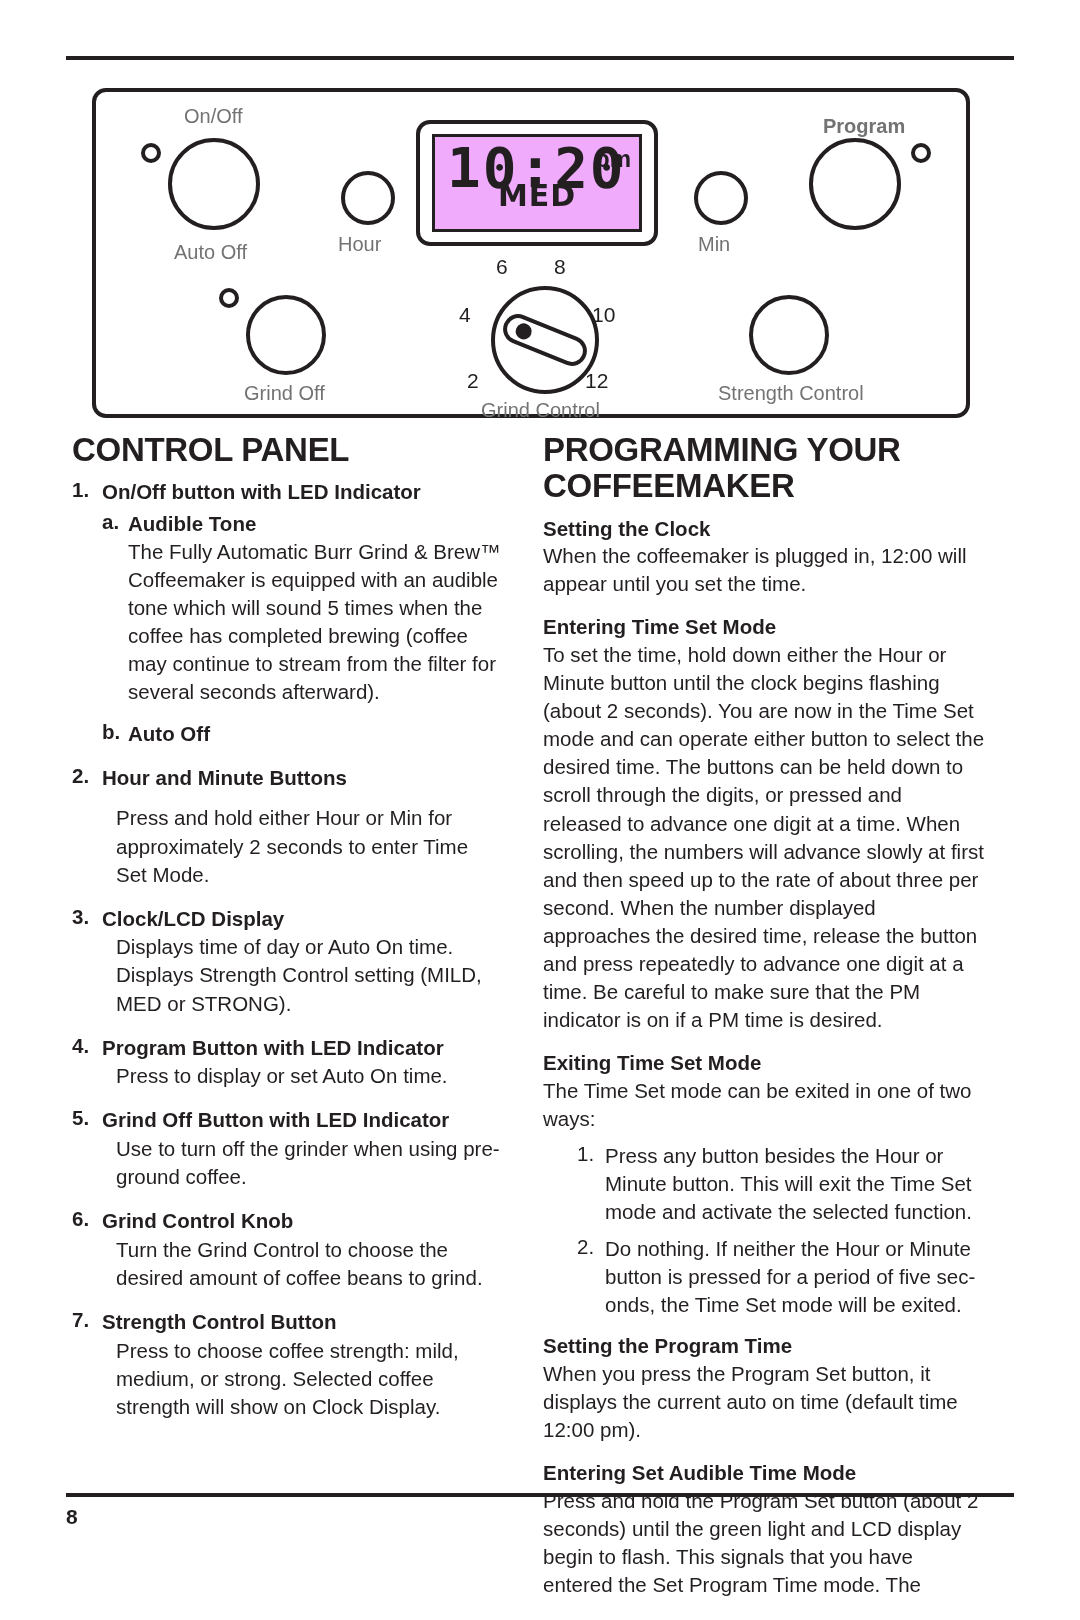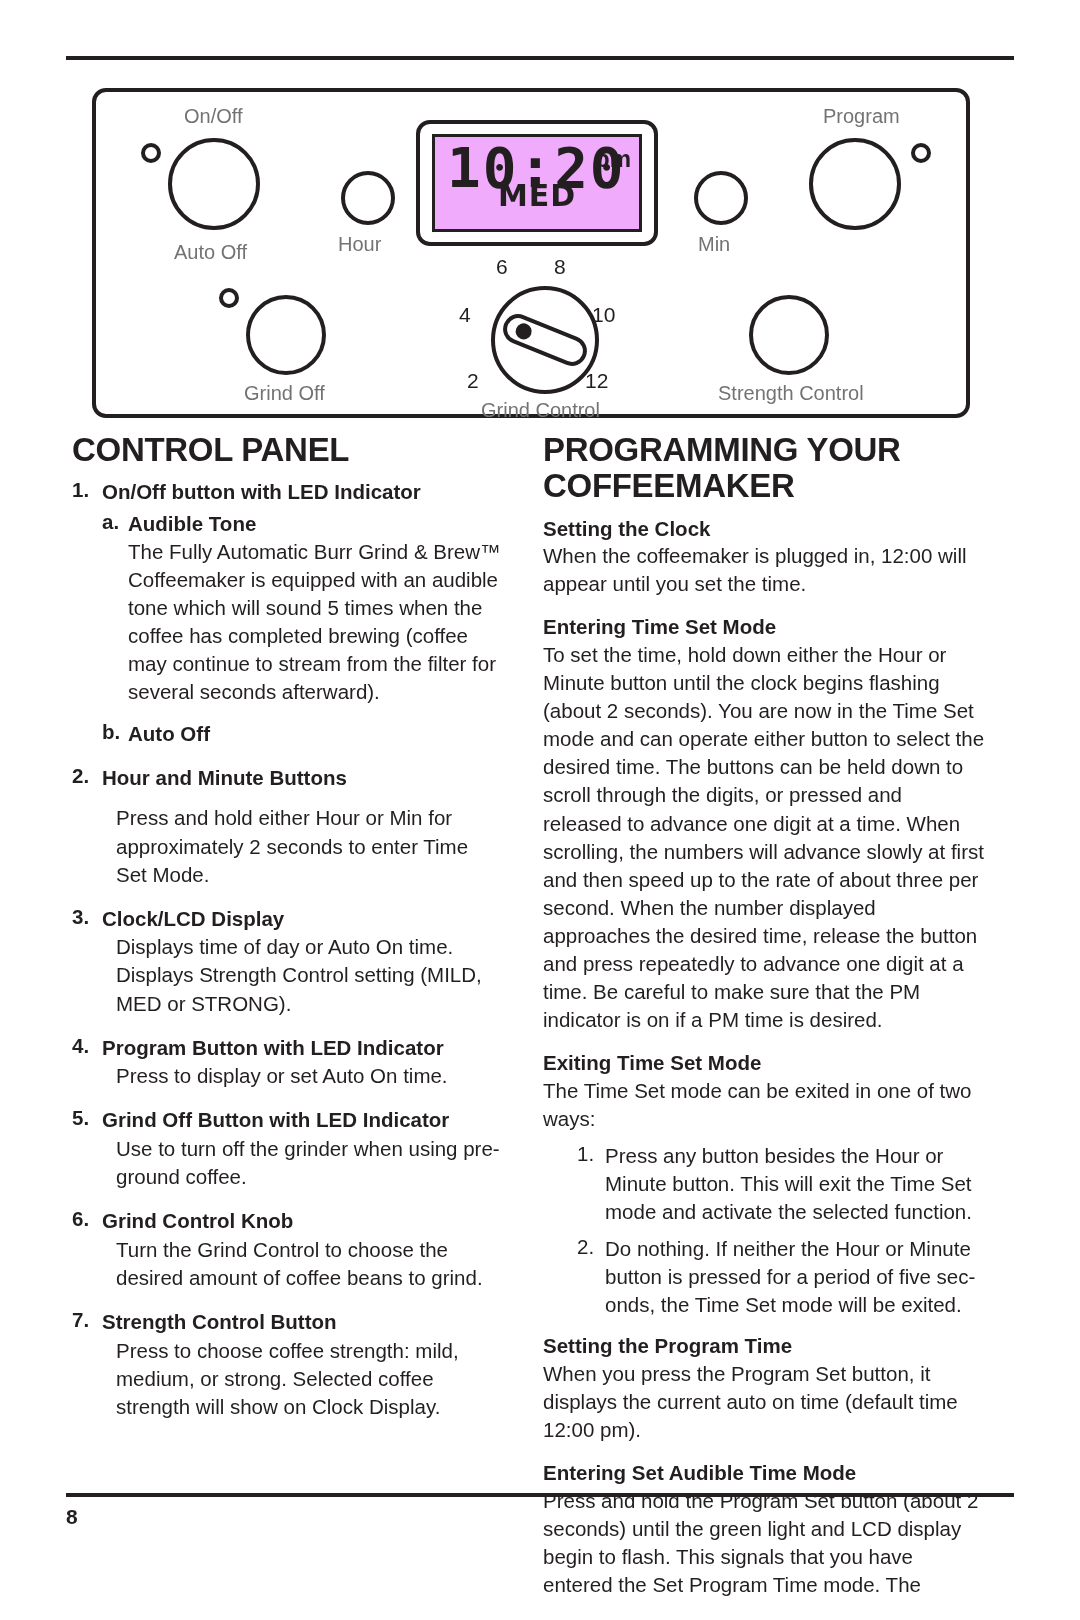--- a/index.html
+++ b/index.html
@@ -284,21 +284,21 @@
       <div class="lcd-inner">
         <div class="lcd-time">10:20</div>
         <div class="lcd-pm">pm</div>
         <div class="lcd-strength">MED</div>
       </div>
     </div>
 
     <div class="knob" style="left:598px; top:79px; width:54px; height:54px;"></div>
     <div class="panel-label" style="left:602px; top:142px;">Min</div>
 
-    <div class="panel-label" style="left:727px; top:14px;">Program</div>
+    <div class="panel-label" style="left:727px; top:24px;font-weight:bold;">Program</div>
     <div class="knob" style="left:713px; top:46px; width:92px; height:92px;"></div>
     <div class="led" style="left:815px; top:51px; width:20px; height:20px;"></div>
 
     <div class="knob" style="left:653px; top:203px; width:80px; height:80px;"></div>
     <div class="panel-label" style="left:622px; top:291px;">Strength Control</div>
 
     <div class="tick-num" style="left:400px; top:164px;">6</div>
     <div class="tick-num" style="left:458px; top:164px;">8</div>
     <div class="tick-num" style="left:363px; top:212px;">4</div>
     <div class="tick-num" style="left:496px; top:212px;">10</div>

